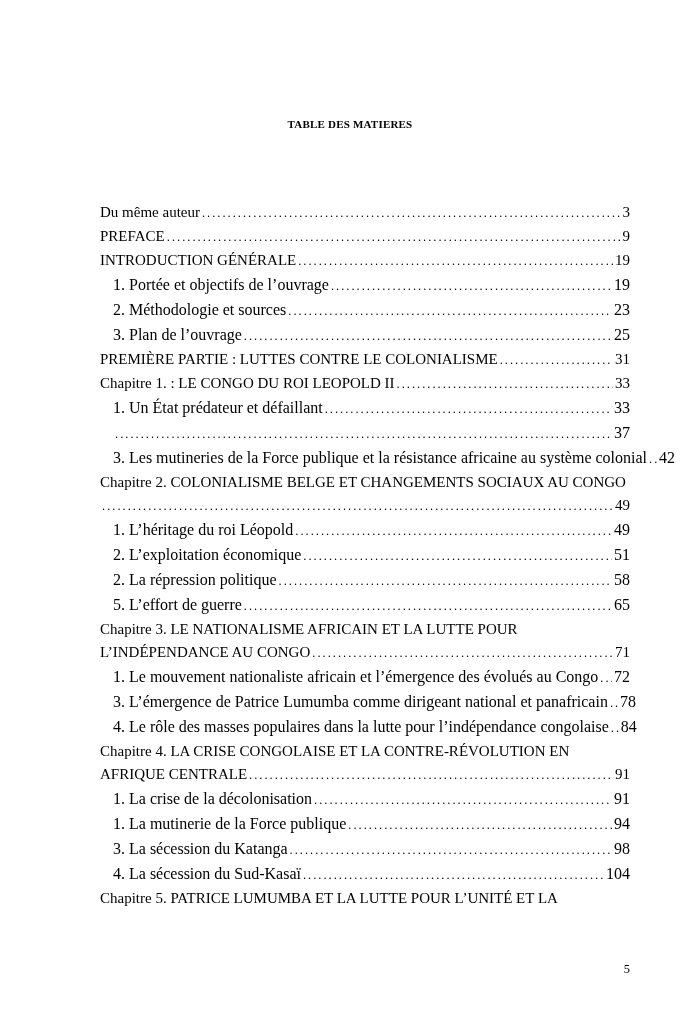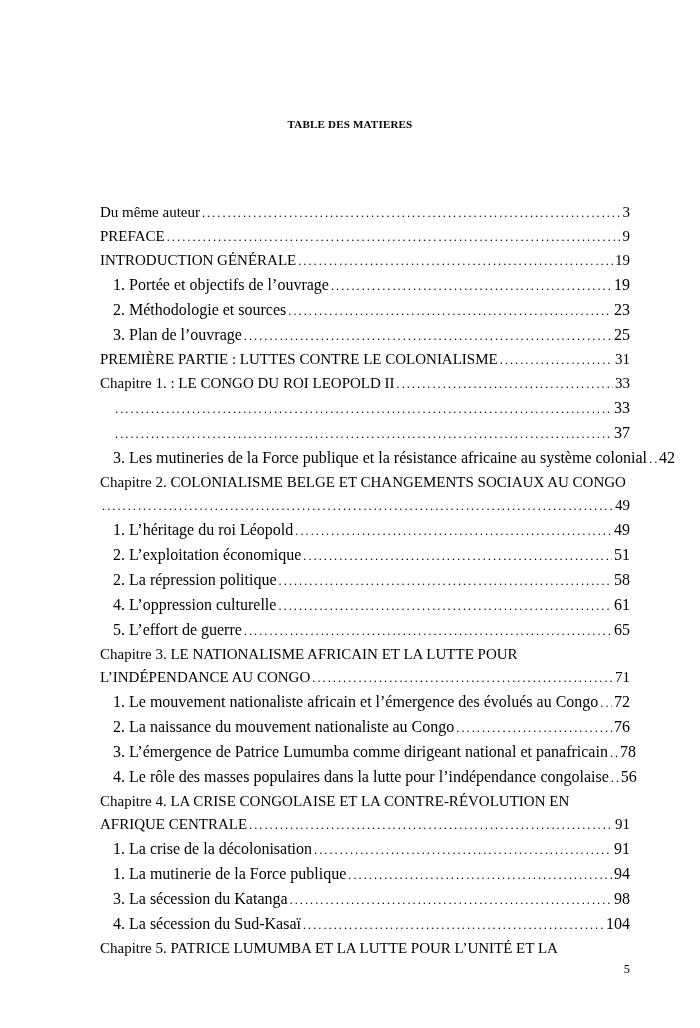--- a/index.html
+++ b/index.html
@@ -134,20 +134,21 @@
       </div>
       <div class="entry level0">
         <div class="line flexline">
           <span class="etext">Chapitre 1. : LE CONGO DU ROI LEOPOLD II</span>
           <span class="dots"></span>
           <span class="pnum">33</span>
         </div>
       </div>
       <div class="entry level1">
         <div class="line flexline">
+          <span class="etext">1. Un État prédateur et défaillant</span>
           <span class="dots"></span>
           <span class="pnum">33</span>
         </div>
       </div>
       <div class="entry level1">
         <div class="line flexline">
           <span class="dots"></span>
           <span class="pnum">37</span>
         </div>
       </div>
@@ -182,27 +183,20 @@
       </div>
       <div class="entry level1">
         <div class="line flexline">
           <span class="etext">2. La répression politique</span>
           <span class="dots"></span>
           <span class="pnum">58</span>
         </div>
       </div>
       <div class="entry level1">
         <div class="line flexline">
-          <span class="etext">4. L’oppression culturelle</span>
-          <span class="dots"></span>
-          <span class="pnum">61</span>
-        </div>
-      </div>
-      <div class="entry level1">
-        <div class="line flexline">
           <span class="etext">5. L’effort de guerre</span>
           <span class="dots"></span>
           <span class="pnum">65</span>
         </div>
       </div>
       <div class="entry level0">
         <div class="line"><span class="etext">Chapitre 3. LE NATIONALISME AFRICAIN ET LA LUTTE POUR</span></div>
         <div class="line flexline">
           <span class="etext">L’INDÉPENDANCE AU CONGO</span>
           <span class="dots"></span>
@@ -211,37 +205,30 @@
       </div>
       <div class="entry level1">
         <div class="line flexline">
           <span class="etext">1. Le mouvement nationaliste africain et l’émergence des évolués au Congo</span>
           <span class="dots"></span>
           <span class="pnum">72</span>
         </div>
       </div>
       <div class="entry level1">
         <div class="line flexline">
-          <span class="etext">2. La naissance du mouvement nationaliste au Congo</span>
-          <span class="dots"></span>
-          <span class="pnum">76</span>
-        </div>
-      </div>
-      <div class="entry level1">
-        <div class="line flexline">
           <span class="etext">3. L’émergence de Patrice Lumumba comme dirigeant national et panafricain</span>
           <span class="dots"></span>
           <span class="pnum">78</span>
         </div>
       </div>
       <div class="entry level1">
         <div class="line flexline">
           <span class="etext">4. Le rôle des masses populaires dans la lutte pour l’indépendance congolaise</span>
           <span class="dots"></span>
-          <span class="pnum">56</span>
+          <span class="pnum">84</span>
         </div>
       </div>
       <div class="entry level0">
         <div class="line"><span class="etext">Chapitre 4.  LA CRISE CONGOLAISE ET LA CONTRE-RÉVOLUTION EN</span></div>
         <div class="line flexline">
           <span class="etext">AFRIQUE CENTRALE</span>
           <span class="dots"></span>
           <span class="pnum">91</span>
         </div>
       </div>

